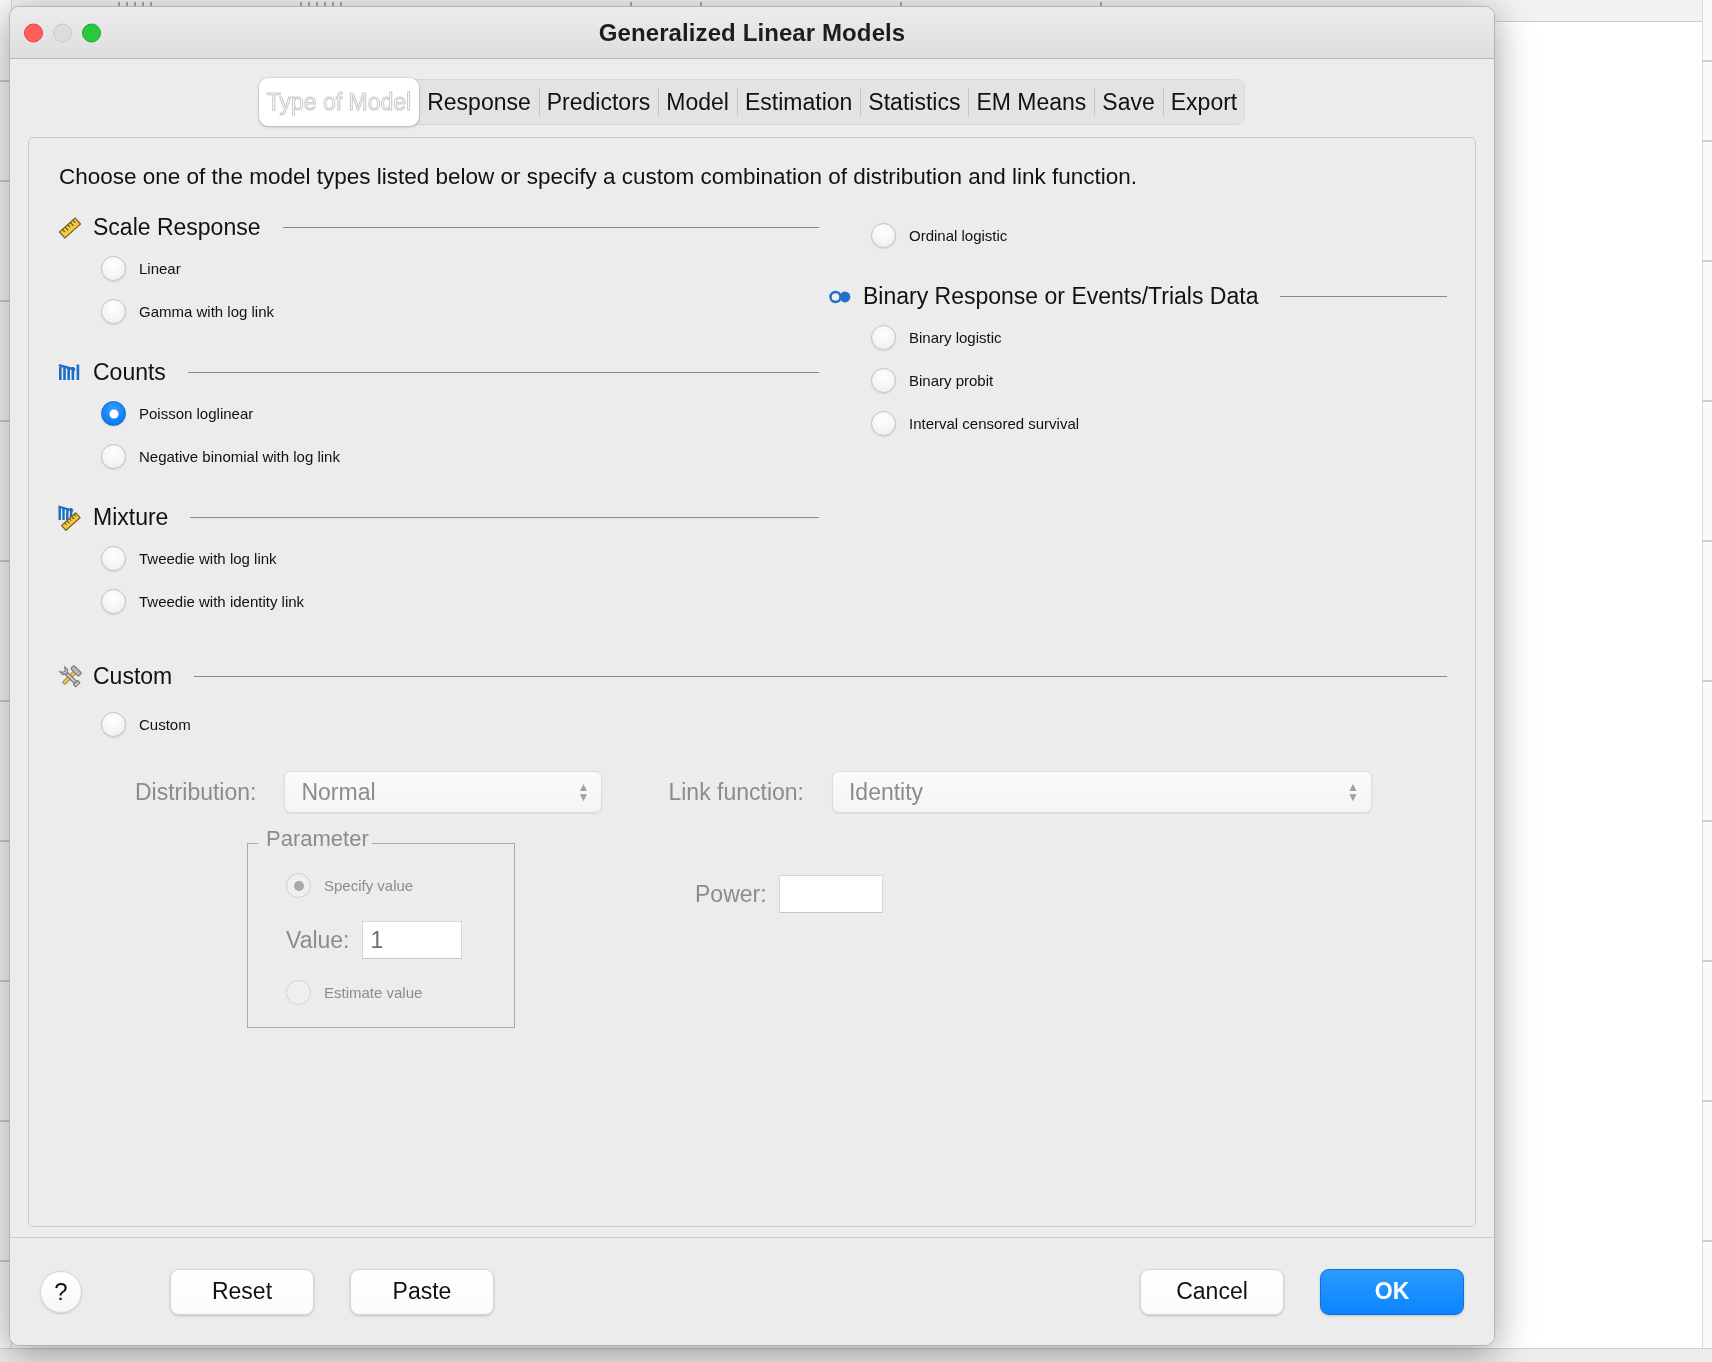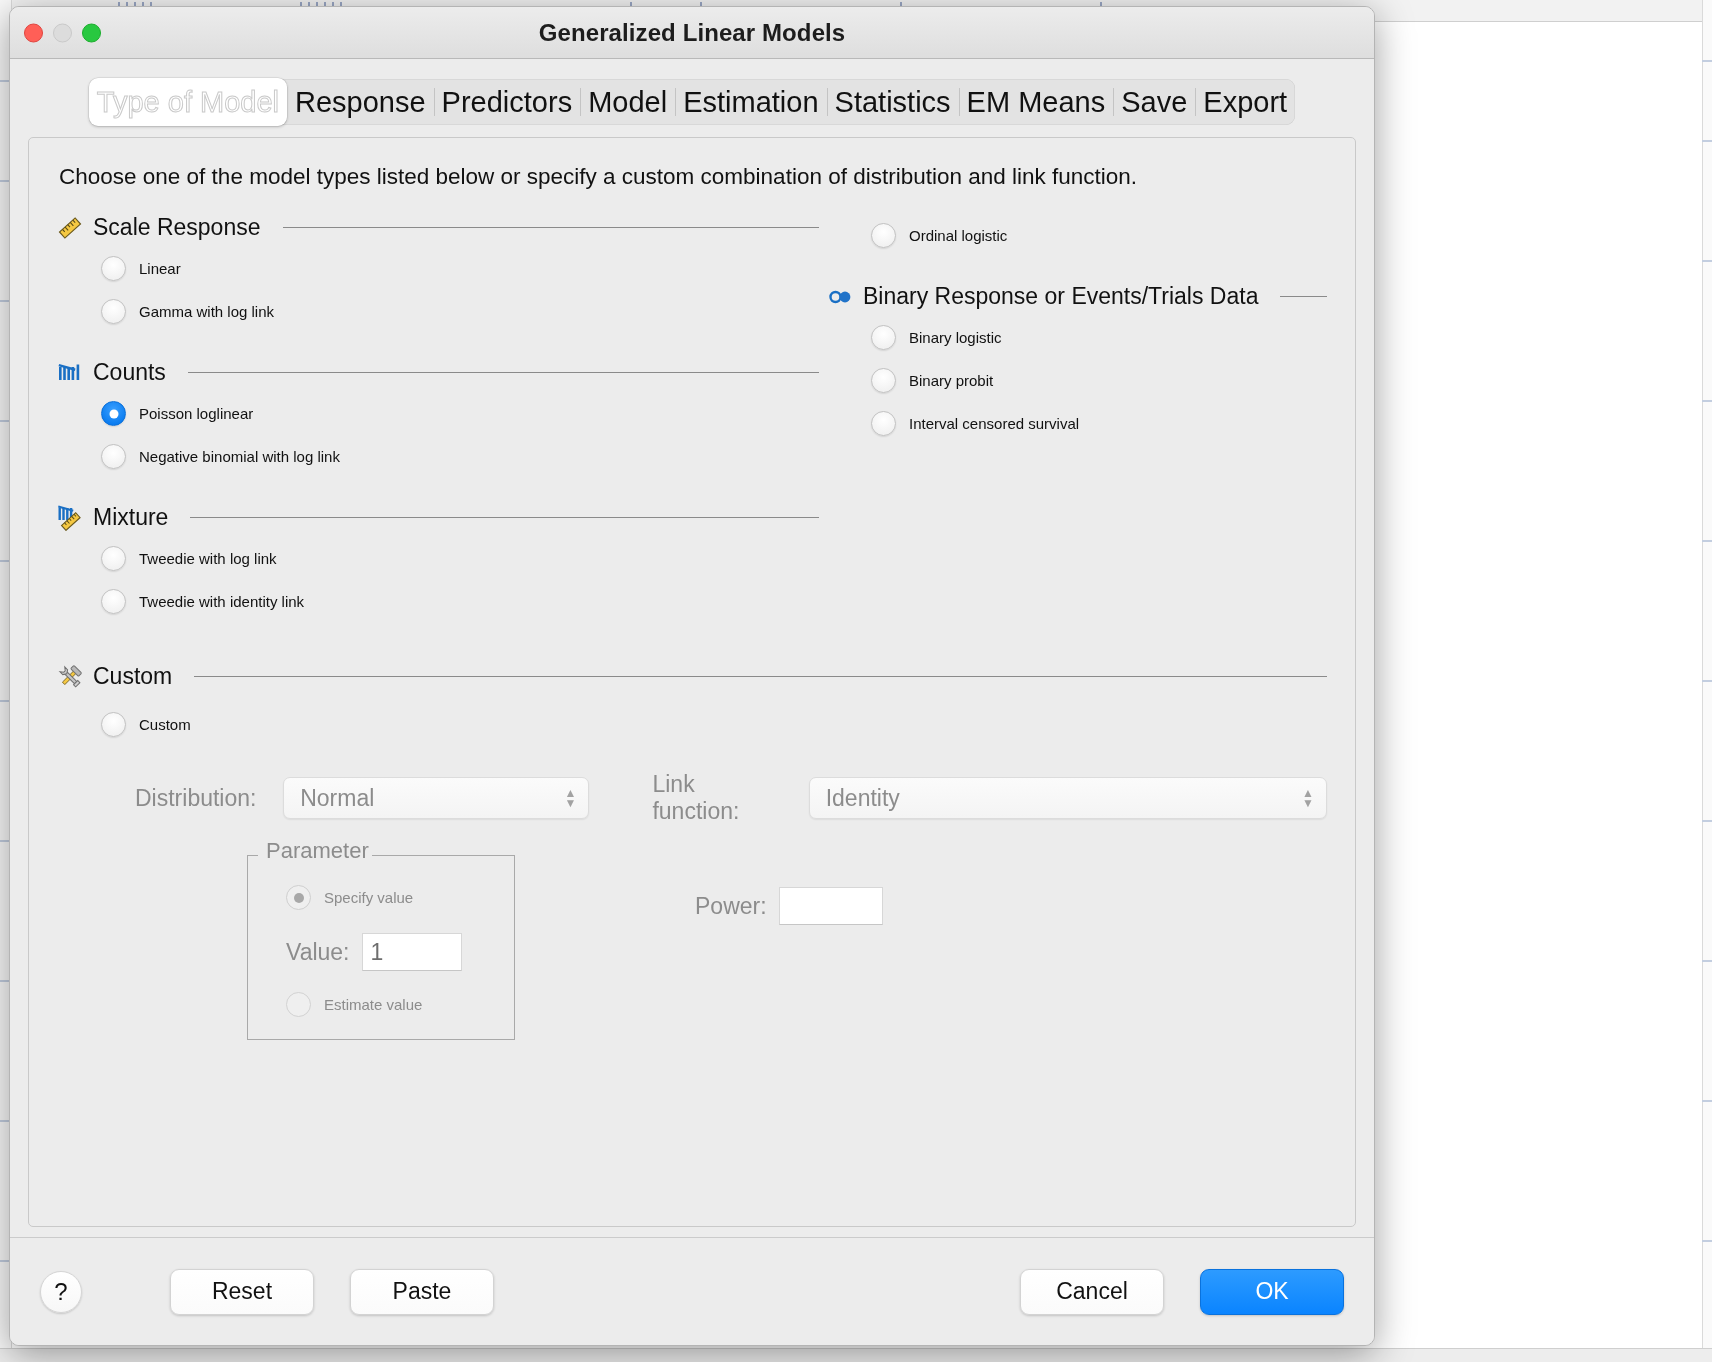--- a/index.html
+++ b/index.html
@@ -33,21 +33,21 @@
   .bg-rline { position: absolute; right: 0; width: 10px; height: 2px; background: #c3cee0; }
   .bg-bottombar {
     position: absolute; left: 0; bottom: 0; width: 1712px; height: 14px;
     background: #ededed; border-top: 1px solid #cfcfcf;
   }
 
   
   .window {
     position: absolute;
     left: 9px; top: 6px;
-    width: 1366px; height: 1340px;
+    width: 1486px; height: 1340px;
     background: #ececec;
     border: 1px solid #b4b4b4;
     border-radius: 10px;
     box-shadow: 0 8px 38px rgba(0,0,0,.38);
     overflow: hidden;
     display: flex; flex-direction: column;
   }
 
   
   .titlebar {
@@ -81,21 +81,21 @@
     display: flex; align-items: stretch;
     background: #e3e3e3;
     border-radius: 9px;
     padding: 0;
     height: 46px;
     box-shadow: inset 0 0 0 .5px #cdcdcd;
   }
   .tab {
     display: flex; align-items: center;
     padding: 0 8px;
-    font-size: 29px;
+    font-size: 23px;
     color: #111;
     position: relative;
     cursor: default;
     white-space: nowrap;
   }
   .tab + .tab::before {
     content: ""; position: absolute; left: 0; top: 9px; bottom: 9px;
     width: 1px; background: #c4c4c4;
   }
   .tab.active {
@@ -250,20 +250,21 @@
     border: 1px solid #d3d3d3;
     box-shadow: 0 1px 2.5px rgba(0,0,0,.18);
     display: flex; align-items: center; justify-content: center;
     font-size: 23px; color: #111; cursor: default;
     padding: 0 22px;
   }
   .btn.primary {
     background: linear-gradient(#2d9bff, #0a84ff);
     border: 1px solid #0a72dd;
     color: #ffffff;
+    font-weight: bold;
   }
   .sp-12 { width: 12px; } .sp-28 { width: 28px; } .sp-36 { width: 36px; }
   .grow { flex: 1 1 auto; }
 </style>
 </head>
 <body>
 
 <div class="desktop">
   <div class="bg-strip">
       <div class="bg-tick" style="left: 118px;"></div>

